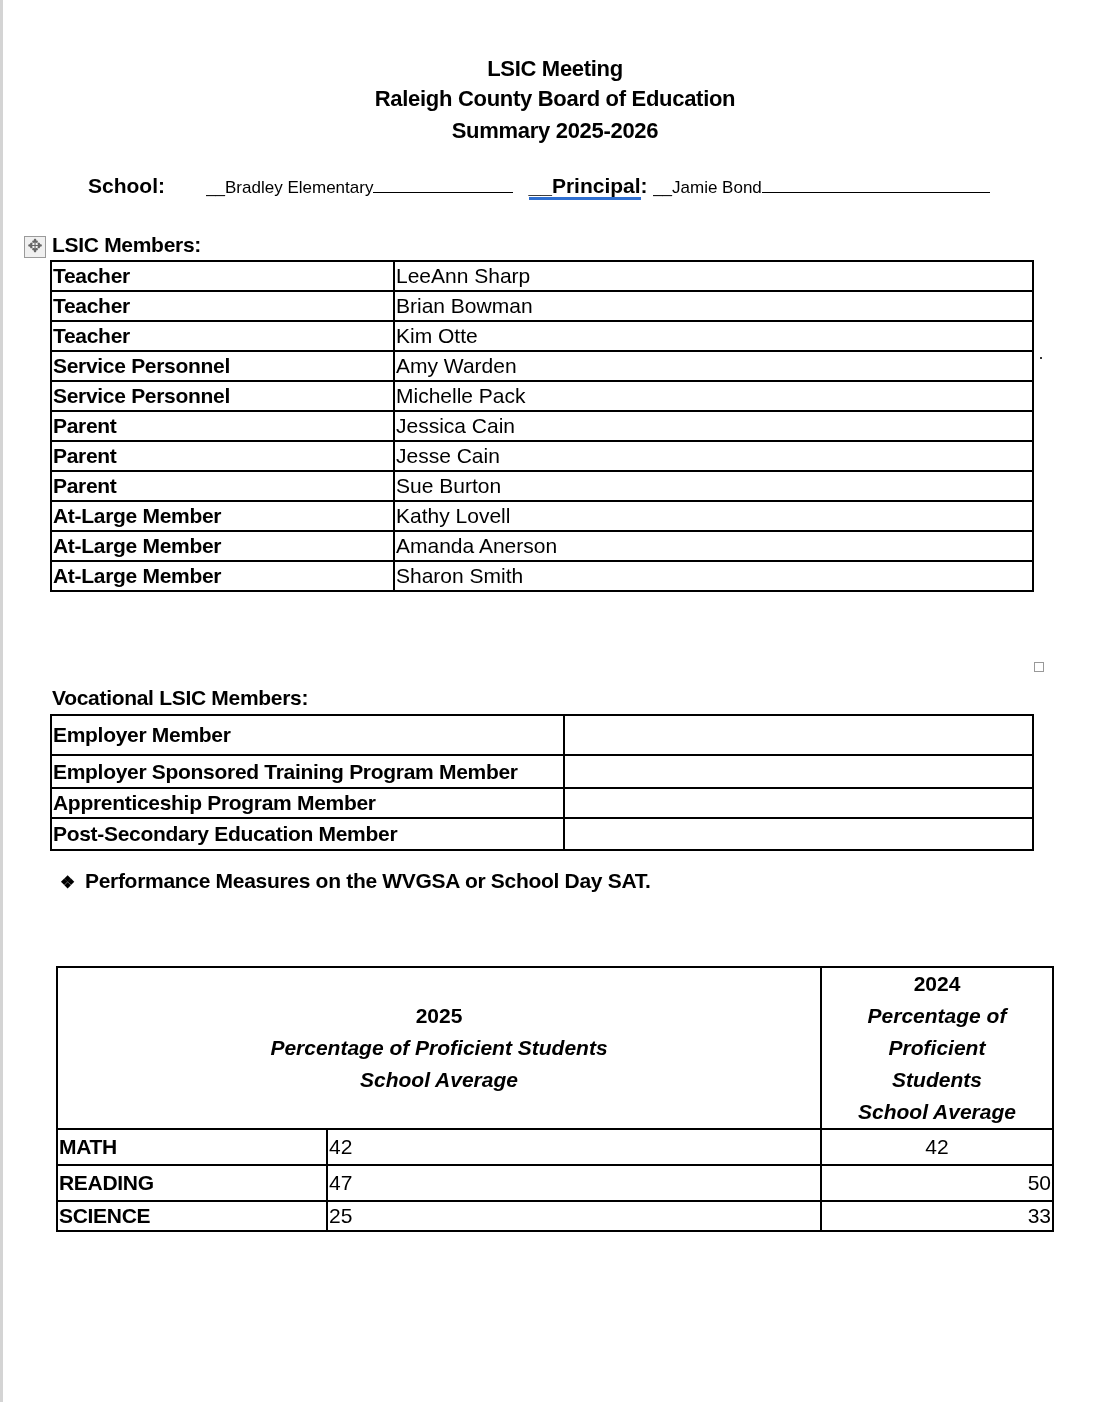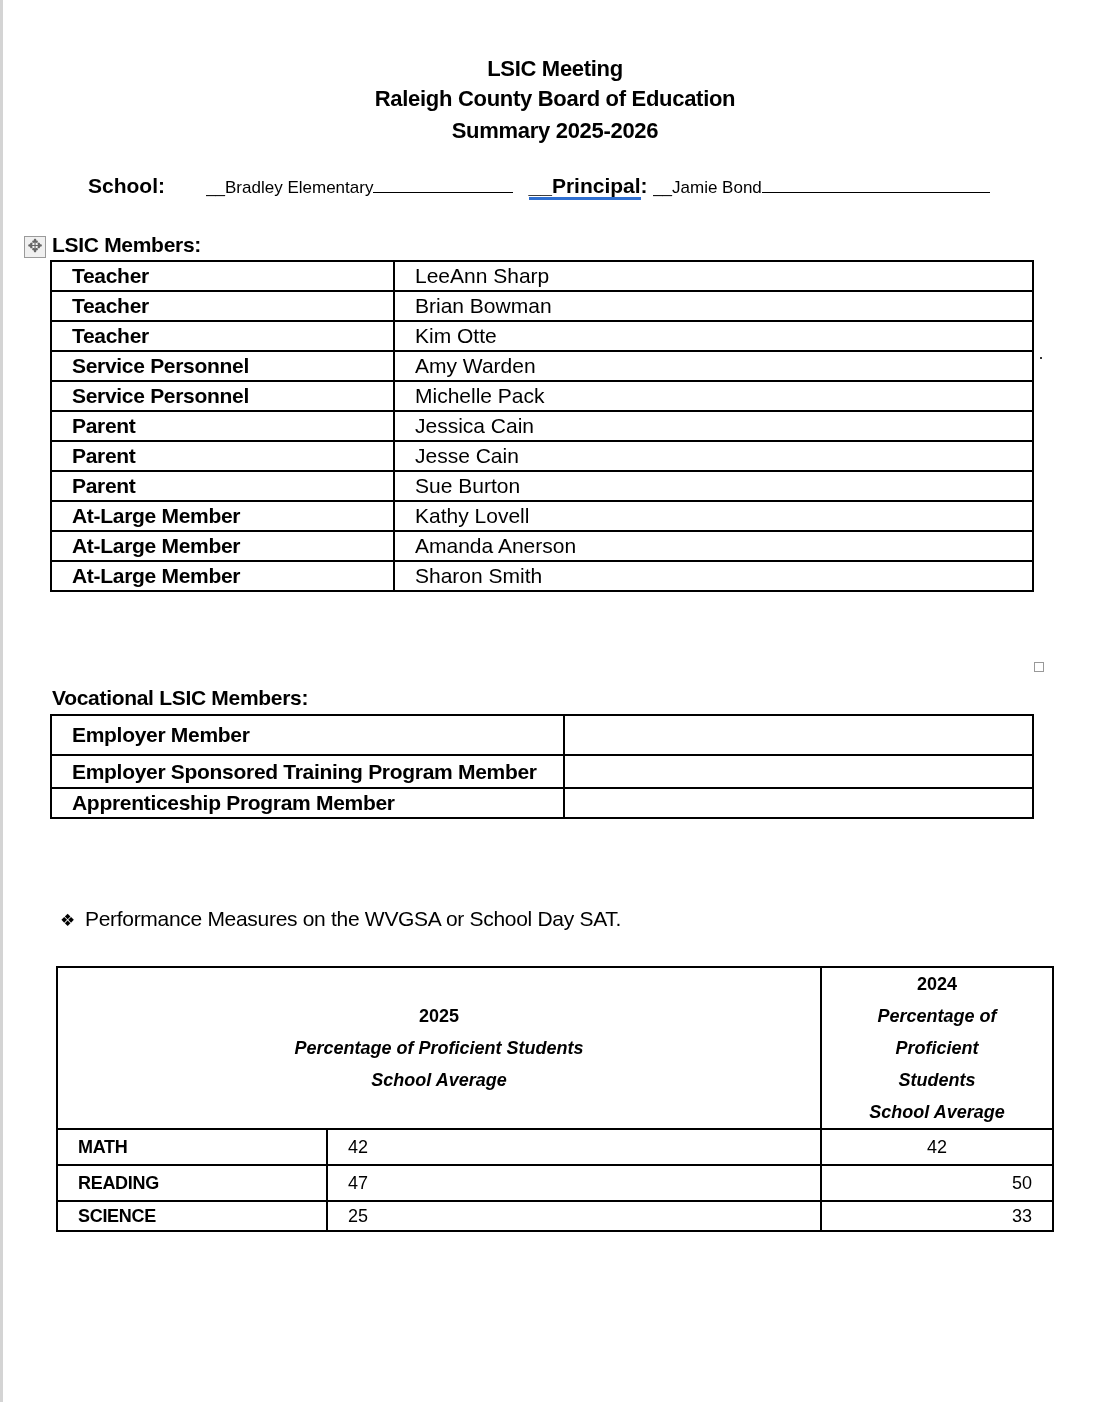--- a/index.html
+++ b/index.html
@@ -10,28 +10,28 @@
   .school-line { position:absolute; top:174px; left:52px; font-size:20px; white-space:nowrap;margin-left:36px; }
   .lbl { font-weight:bold; font-size:21px; }
   .val { font-size:17px; }
   .uline { display:inline-block; border-bottom:1px solid #000; height:14px; vertical-align:baseline; }
   .principal { font-weight:bold; font-size:21px; border-bottom:3px solid #2f6fd1; }
   .move-handle { position:absolute; left:24px; top:236px; width:22px; height:22px;
                  border:1px solid #9a9a9a; background:#f0f0f0; box-sizing:border-box;
                  font-size:18px; line-height:18px; text-align:center; color:#666; }
   .sec-label { position:absolute; font-weight:bold; font-size:21px; letter-spacing:-0.3px; }
   table { border-collapse:collapse; position:absolute; }
-  td { border:2px solid #000; padding:0 20px; font-size:21px; height:30px; box-sizing:border-box; vertical-align:middle; }
+  td { border:2px solid #000; padding:0 1px; font-size:21px; height:30px; box-sizing:border-box; vertical-align:middle; }
   td.role { font-weight:bold; letter-spacing:-0.3px; }
   .resize-handle { position:absolute; left:1034px; top:662px; width:10px; height:10px;
                    border:1px solid #999; background:#fff; box-sizing:border-box; }
   .dot { position:absolute; left:1040px; top:357px; width:2px; height:2px; background:#333; }
-  .perf { position:absolute; left:60px; top:907px; font-weight:normal; font-size:21px; letter-spacing:-0.3px; }
+  .perf { position:absolute; left:60px; top:869px; font-weight:bold; font-size:21px; letter-spacing:-0.3px; }
   .perf .diamond { font-size:17px; margin-right:10px; }
-  .ptable td { font-size:18px; }
+  .ptable td { font-size:21px; }
   .ptable .hdr { text-align:center; font-weight:bold; line-height:32px; }
   .ptable .hdr i { font-style:italic; }
 </style>
 </head>
 <body>
 
 <div class="leftbar"></div>
 
 <div class="title" style="top:56px;">LSIC Meeting</div>
 <div class="title" style="top:86px;">Raleigh County Board of Education</div>
@@ -116,20 +116,24 @@
         <td></td>
       </tr>
     <tr>
         <td class="role" style="height:33px">Employer Sponsored Training Program Member</td>
         <td></td>
       </tr>
     <tr>
         <td class="role" style="height:22px">Apprenticeship Program Member</td>
         <td></td>
       </tr>
+    <tr>
+        <td class="role" style="height:32px">Post-Secondary Education Member</td>
+        <td></td>
+      </tr>
   </tbody>
 </table>
 
 <div class="perf">
   <span class="diamond">❖</span><span>Performance Measures on the WVGSA or School Day SAT.</span>
 </div>
 
 <table class="ptable" style="left:56px; top:966px; width:998px;">
   <colgroup>
       <col style="width:270px">

